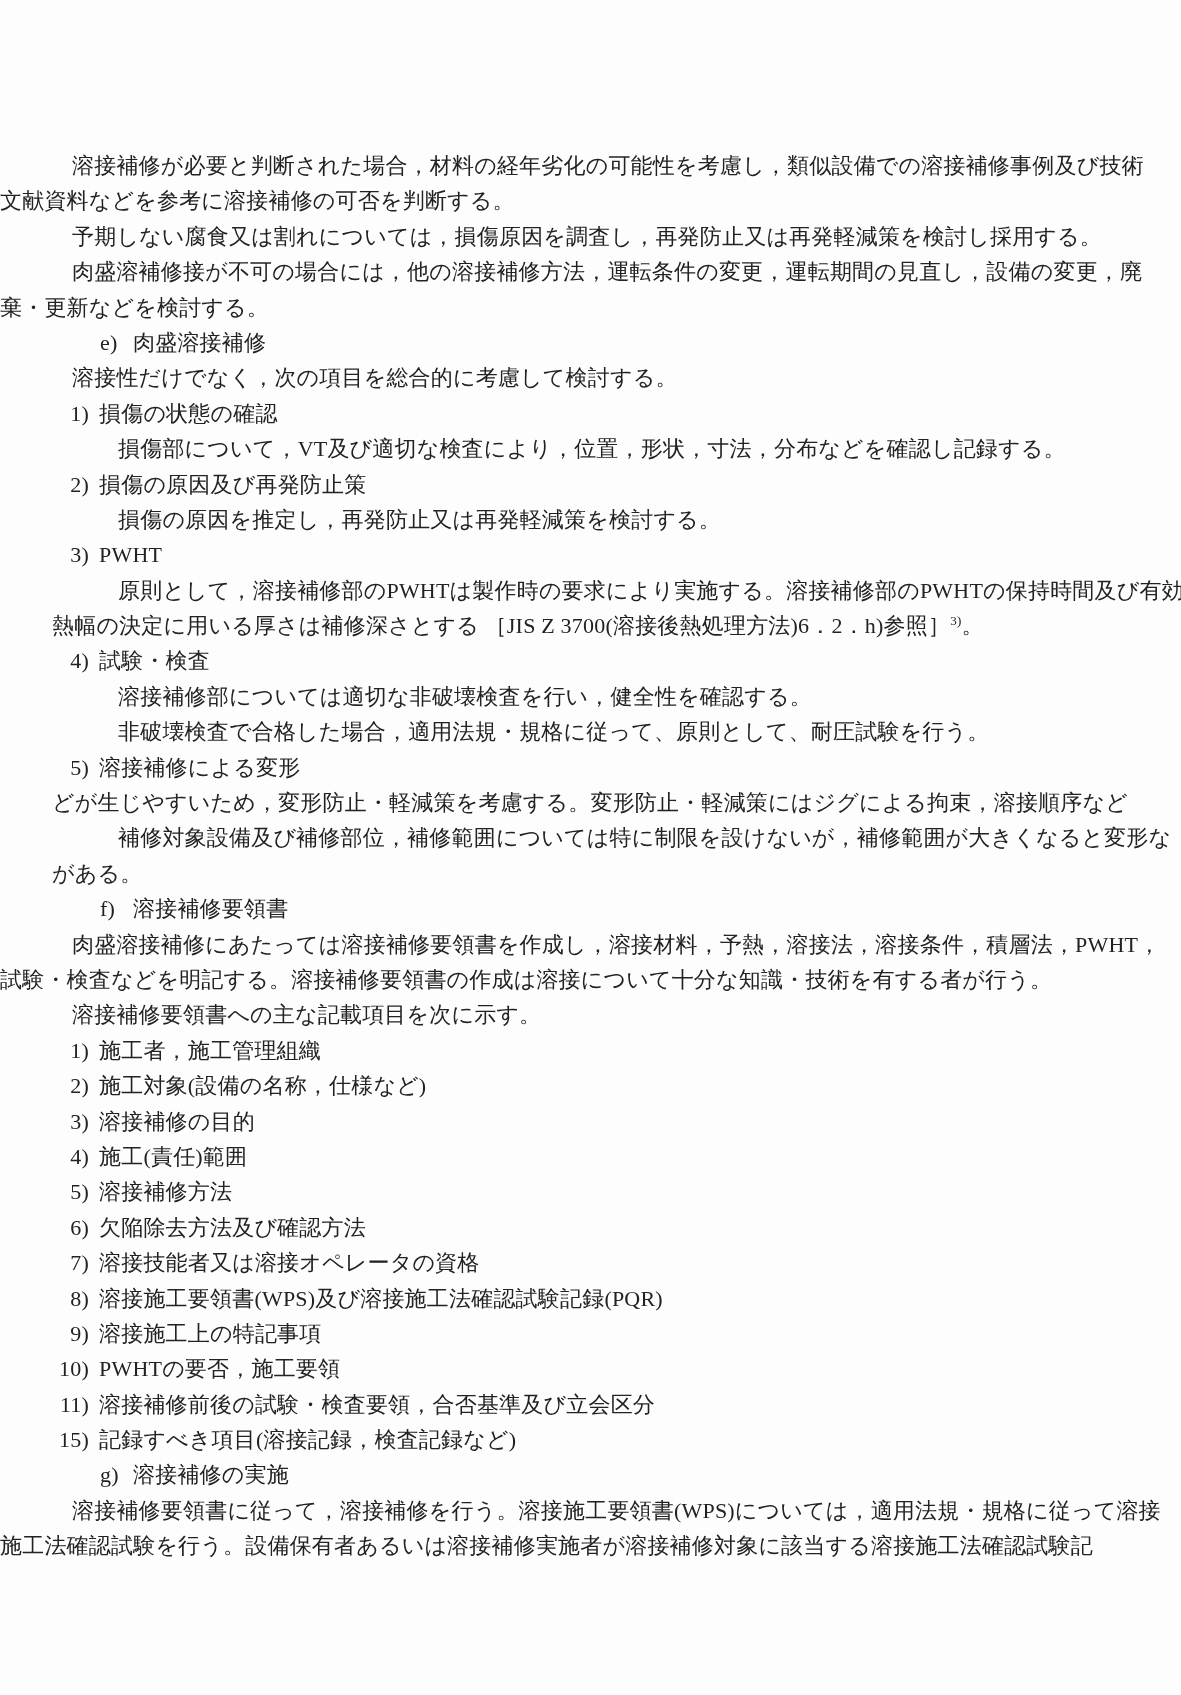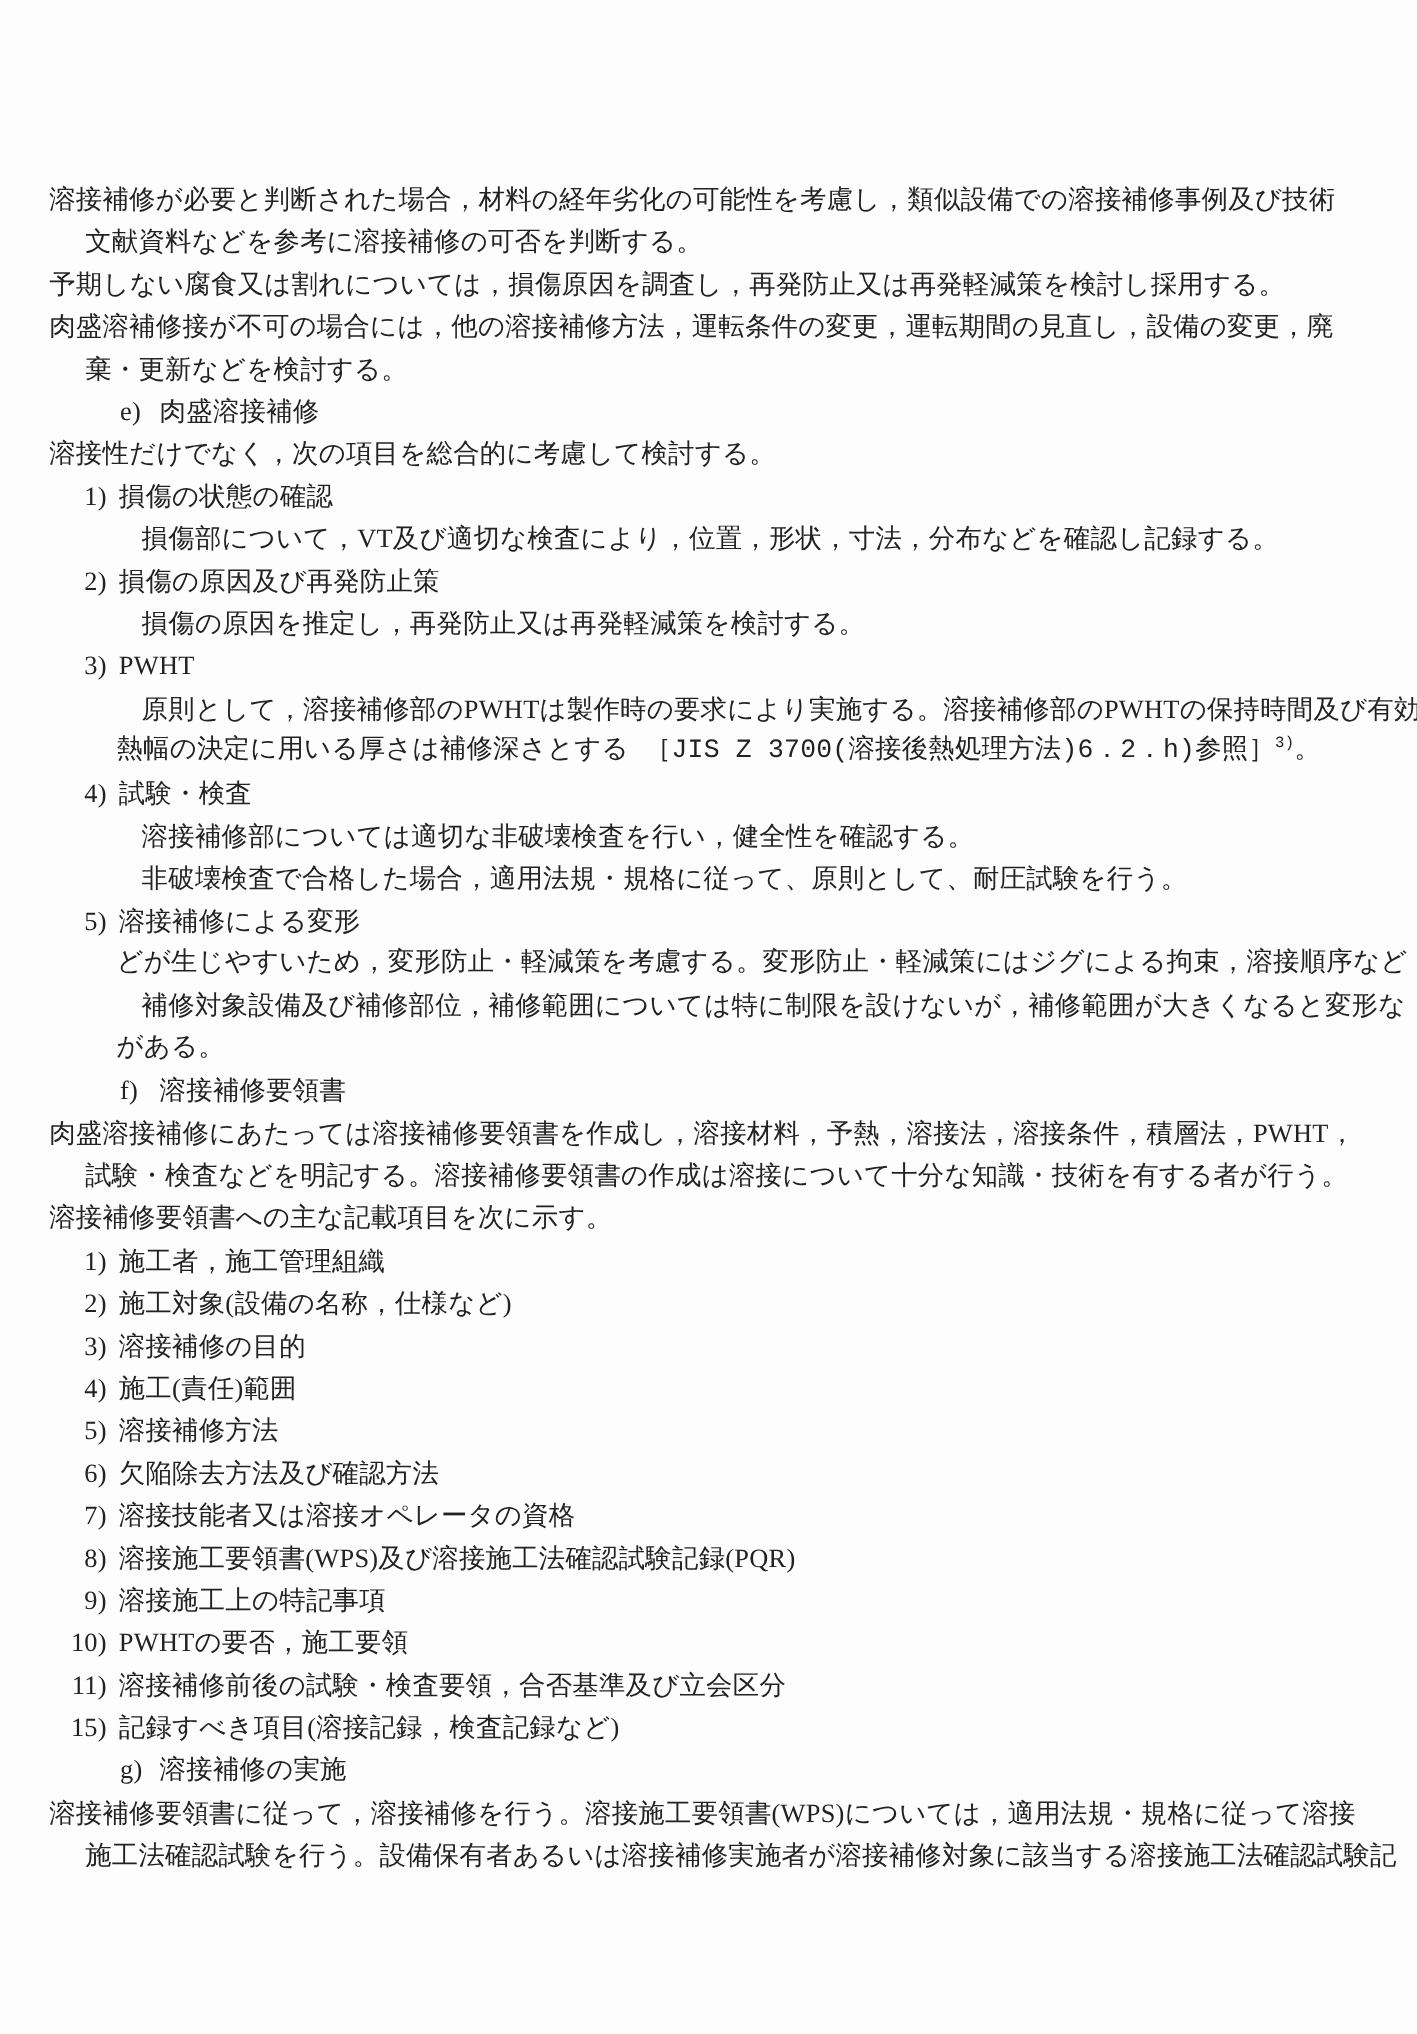--- a/index.html
+++ b/index.html
@@ -19,31 +19,31 @@
     width: 1181px;
   }
   .line {
     font-size: 22px;
     line-height: 35.4px;
     height: 35.4px;
     white-space: pre;
     letter-spacing: 0.2px;
   }
   
-  .p-first, .sb-first { padding-left: 41px; }
-  .p-cont,  .sb-cont  { padding-left: 71px; }
+  .p-first, .sb-first { padding-left: 72px; }
+  .p-cont,  .sb-cont  { }
   
   .section { padding-left: 53px; margin-left: 47px; }
   .section .marker { display: inline-block; min-width: 22px; margin-right: 11px; }
   
   .item { padding-left: 57px; }
   .item .marker { display: inline-block; width: 32px; text-align: right; margin-right: 10px; }
   
   .ib-first { padding-left: 118px; }
-  .ib-cont  { padding-left: 97px; font-family: Liberation Mono, monospace; }
+  .ib-cont  { padding-left: 52px; }
   sup {
     font-size: 13px;
     line-height: 0;
     vertical-align: super;
   }
 </style>
 </head>
 <body>
 
 <main id="doc">

